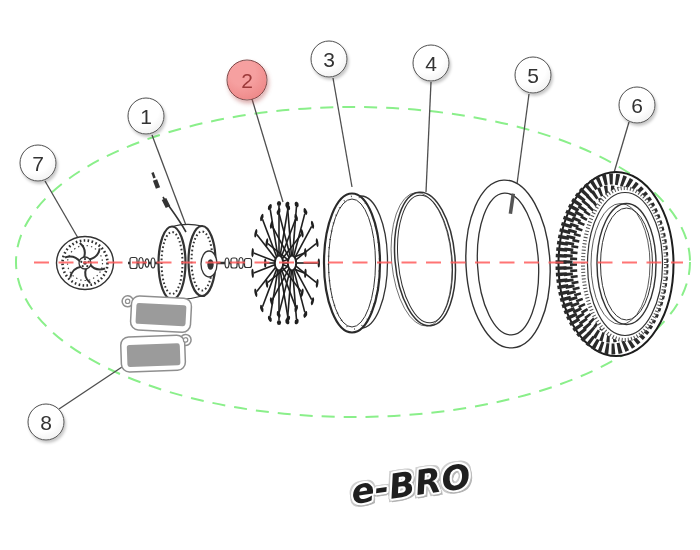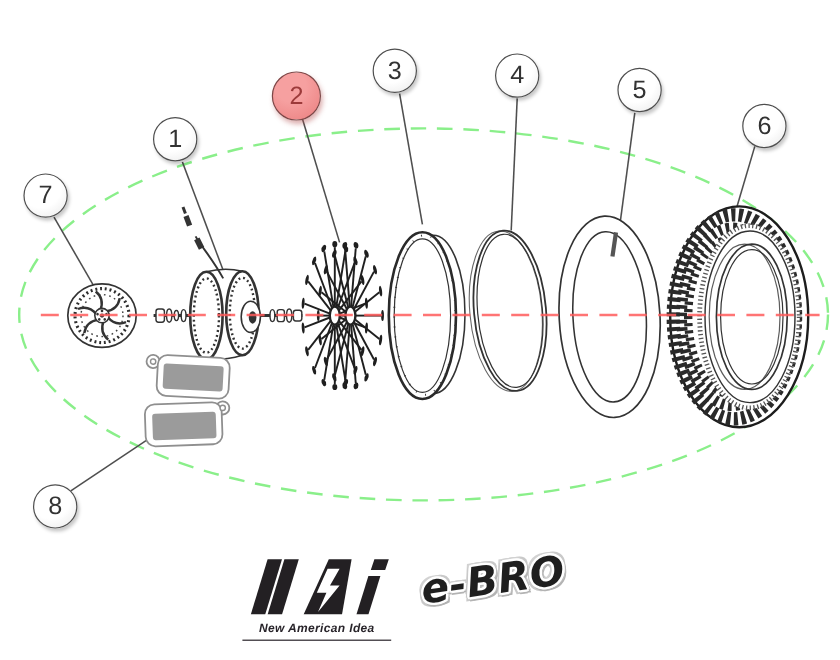--- a/index.html
+++ b/index.html
@@ -218,29 +218,16 @@
 
   <div class="callout" style="left:146px; top:116px;">1</div>
   <div class="callout highlight" style="left:247px; top:80px;">2</div>
   <div class="callout" style="left:329px; top:59px;">3</div>
   <div class="callout" style="left:431px; top:63px;">4</div>
   <div class="callout" style="left:533px; top:75px;">5</div>
   <div class="callout" style="left:637px; top:105px;">6</div>
   <div class="callout" style="left:38px;  top:163px;">7</div>
   <div class="callout" style="left:46px;  top:422px;">8</div>
 
-  <div class="nai-logo">
-    <svg width="122" height="48" viewBox="0 0 122 48" role="img" aria-label="NAI">
-      <g fill="#232023">
-        <polygon points="6,48 20,2 32,2 18,48"></polygon>
-        <polygon points="20,48 34,2 46,2 32,48"></polygon>
-        <polygon points="50,48 71,2 90,2 82,48"></polygon>
-        <polygon points="94,48 104,16 114,16 104,48"></polygon>
-        <polygon points="106,11 109,2 121,2 118,11"></polygon>
-      </g>
-      <polygon fill="#ffffff" points="70,10 80,10 72,24 80,24 62,46 69,30 61,30"></polygon>
-    </svg>
-    <div class="nai-tagline">New American Idea</div>
-  </div>
 
   <div class="ebro-logo">e-BRO</div>
 
 </div>
 
 </body></html>

